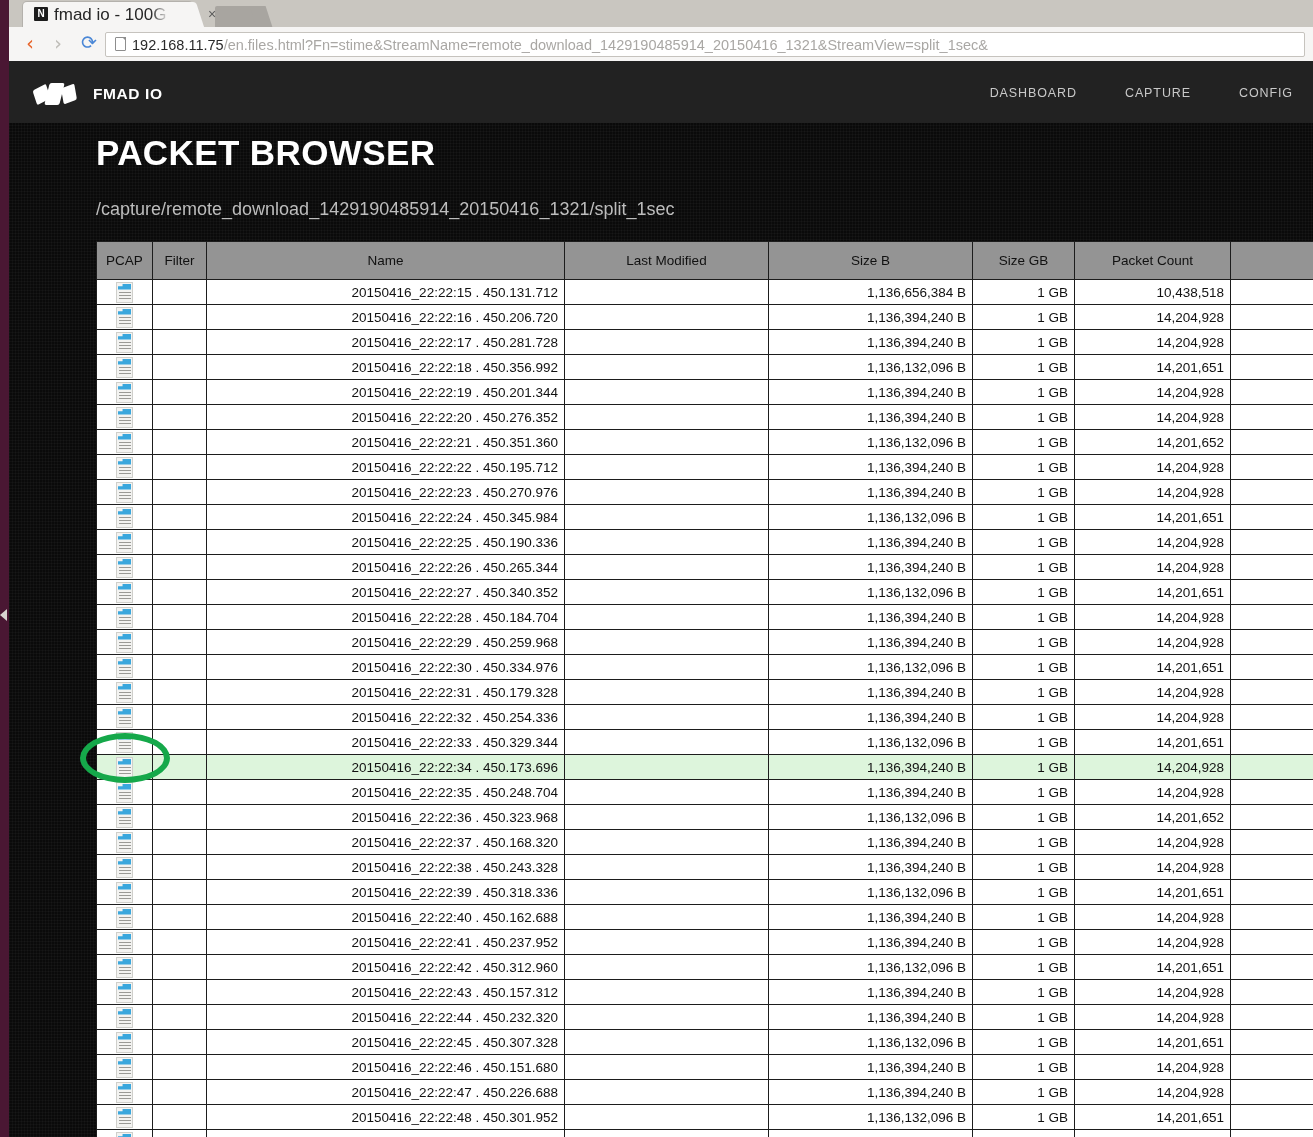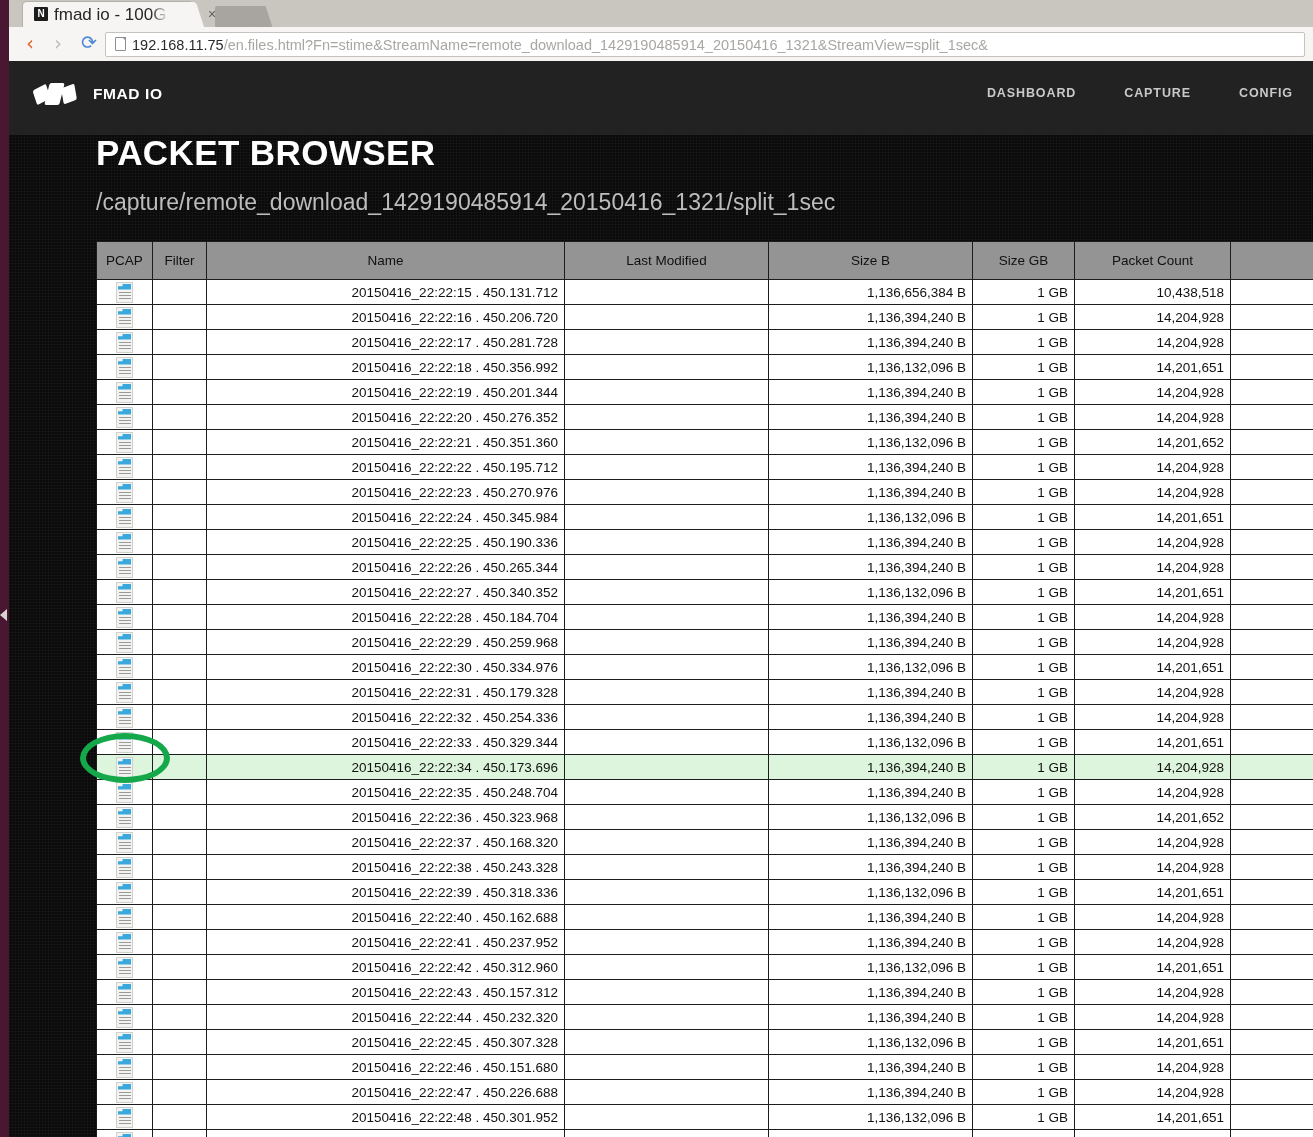--- a/index.html
+++ b/index.html
@@ -84,48 +84,48 @@
     position: absolute; top: 61px; left: 0; width: 1313px; height: 1076px;
     background: #0a0a0a;
     background-image:
       repeating-linear-gradient(0deg, rgba(255,255,255,0.028) 0 1px, transparent 1px 3px),
       repeating-linear-gradient(90deg, rgba(255,255,255,0.028) 0 1px, transparent 1px 3px);
     overflow: hidden;
   }
   #page-left-strip { position: absolute; top: 0; left: 0; width: 9px; height: 1076px; background: #4a1733; }
 
   #site-header {
-    position: absolute; top: 0; left: 9px; width: 1304px; height: 74px;
+    position: absolute; top: 0; left: 9px; width: 1304px; height: 62px;
     background: #222222;
   }
   #logo-wrap { position: absolute; left: 24px; top: 20px; display: flex; align-items: center; }
   #logo-mark { position: relative; width: 48px; height: 26px; }
   #logo-mark span {
     position: absolute; display: block; background: #ffffff;
   }
   .lm1 { left: 1px; top: 6px; width: 15px; height: 15px; transform: rotate(-28deg) skewX(-10deg); border-radius: 2px; }
   .lm2 { left: 14px; top: 2px; width: 15px; height: 22px; transform: skewX(-14deg); border-radius: 2px; }
   .lm3 { left: 29px; top: 5px; width: 14px; height: 16px; transform: rotate(-20deg) skewX(-10deg); border-radius: 2px; }
   #logo-text {
     margin-left: 12px; color: #ffffff; font-size: 15.5px; letter-spacing: 0.6px;
     font-weight: bold; font-family: "Liberation Sans", sans-serif;
   }
-  #main-nav { position: absolute; right: 20px; top: 25px; display: flex; gap: 48px; font-weight: bold; }
+  #main-nav { position: absolute; right: 20px; top: 25px; display: flex; gap: 48px; }
   .nav-link {
     color: #c9c9c9; font-size: 12.5px; letter-spacing: 0.9px;
     text-decoration: none; font-family: "Liberation Sans", sans-serif;
   }
 
   #page-title {
     position: absolute; left: 96px; top: 72px;
     color: #ffffff; font-size: 35px; font-weight: bold; letter-spacing: 0.4px;
   }
   #page-subtitle {
-    position: absolute; left: 96px; top: 128px;
-    color: #bdbdbd; font-size: 23px; font-weight: normal;
+    position: absolute; left: 96px; top: 138px;
+    color: #bdbdbd; font-size: 18px; font-weight: normal;
   }
 
   
   #file-table {
     position: absolute; left: 96px; top: 180px; width: 1220px;
     border-collapse: collapse; table-layout: fixed;
     font-family: "Liberation Sans", sans-serif;
   }
   #file-table th {
     background: #949494; color: #111; font-weight: normal; font-size: 13.5px;

